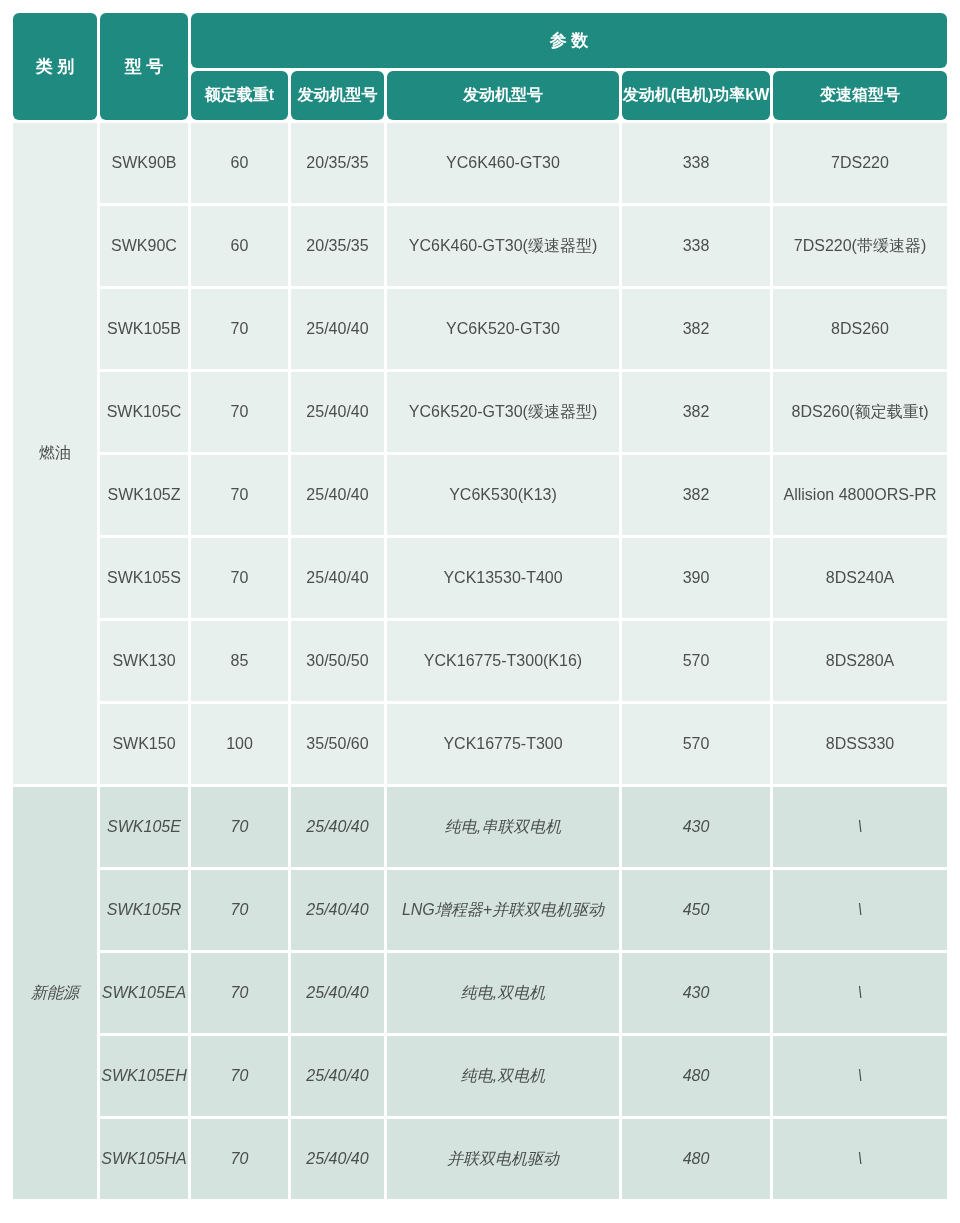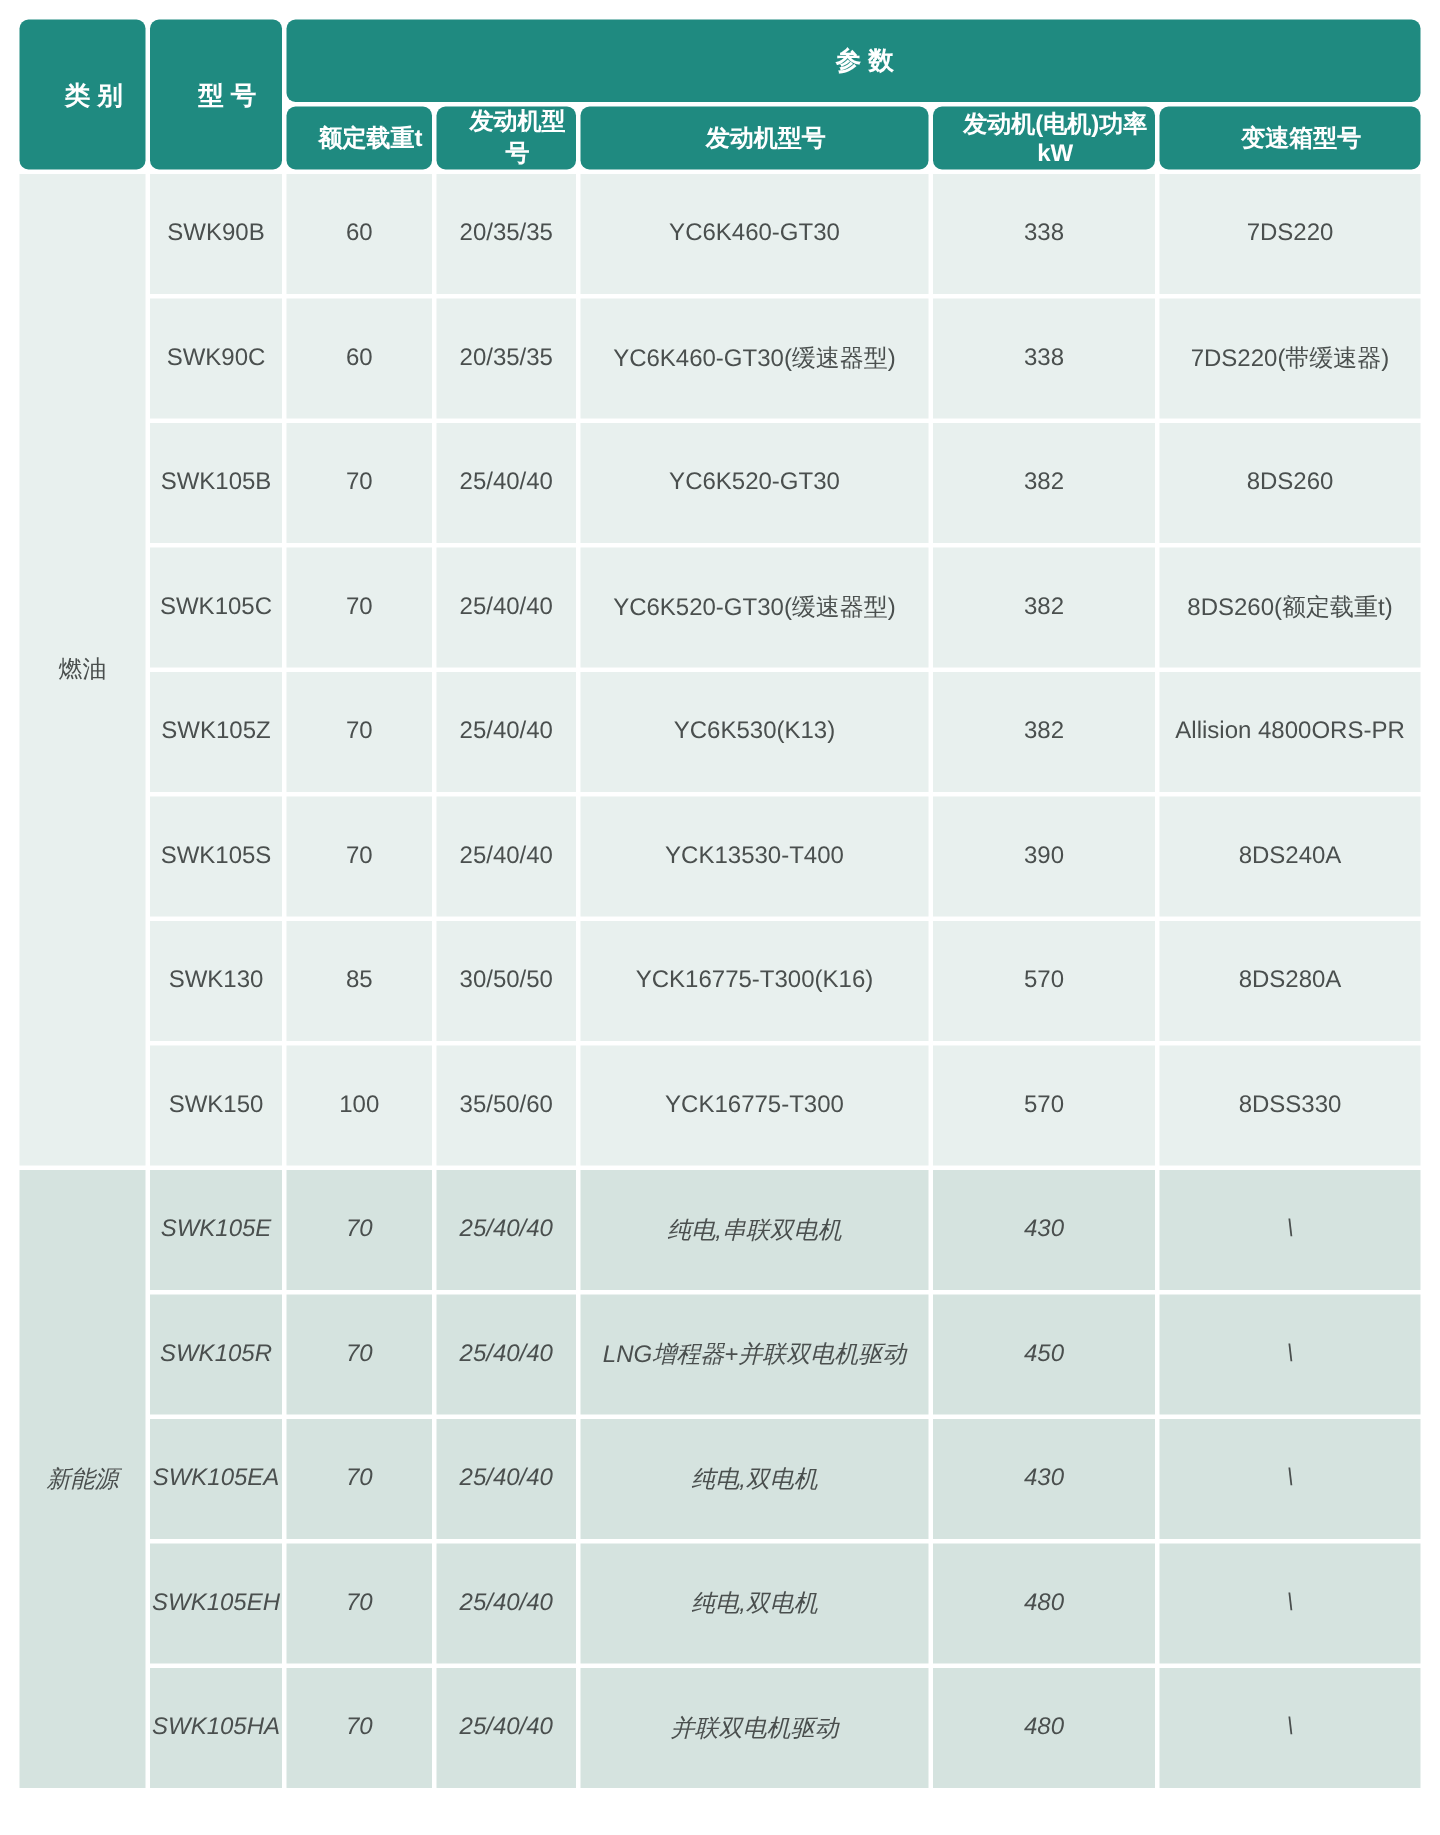--- a/index.html
+++ b/index.html
@@ -18,24 +18,23 @@
   }
 
   th {
     background: var(--header-bg, #1f8a80);
     color: var(--header-text, #ffffff);
     font-weight: bold;
     font-size: 17px;
     text-align: center;
     vertical-align: middle;
     border-radius: 6px;
-    padding-left: 15px;
   }
   thead tr.top-row   { height: 55px; }
-  thead tr.sub-row   { height: 31px; margin-left: 20px; }
+  thead tr.sub-row   { height: 49px; margin-left: 20px; }
   thead tr.sub-row th { font-size: 16px; }
 
   tbody tr { height: 80px; }
   td {
     background: var(--fuel-row-bg, #e8f0ee);
     color: var(--body-text, #4a4f4e);
     font-size: 16px;
     text-align: center;
     vertical-align: middle;
   }

